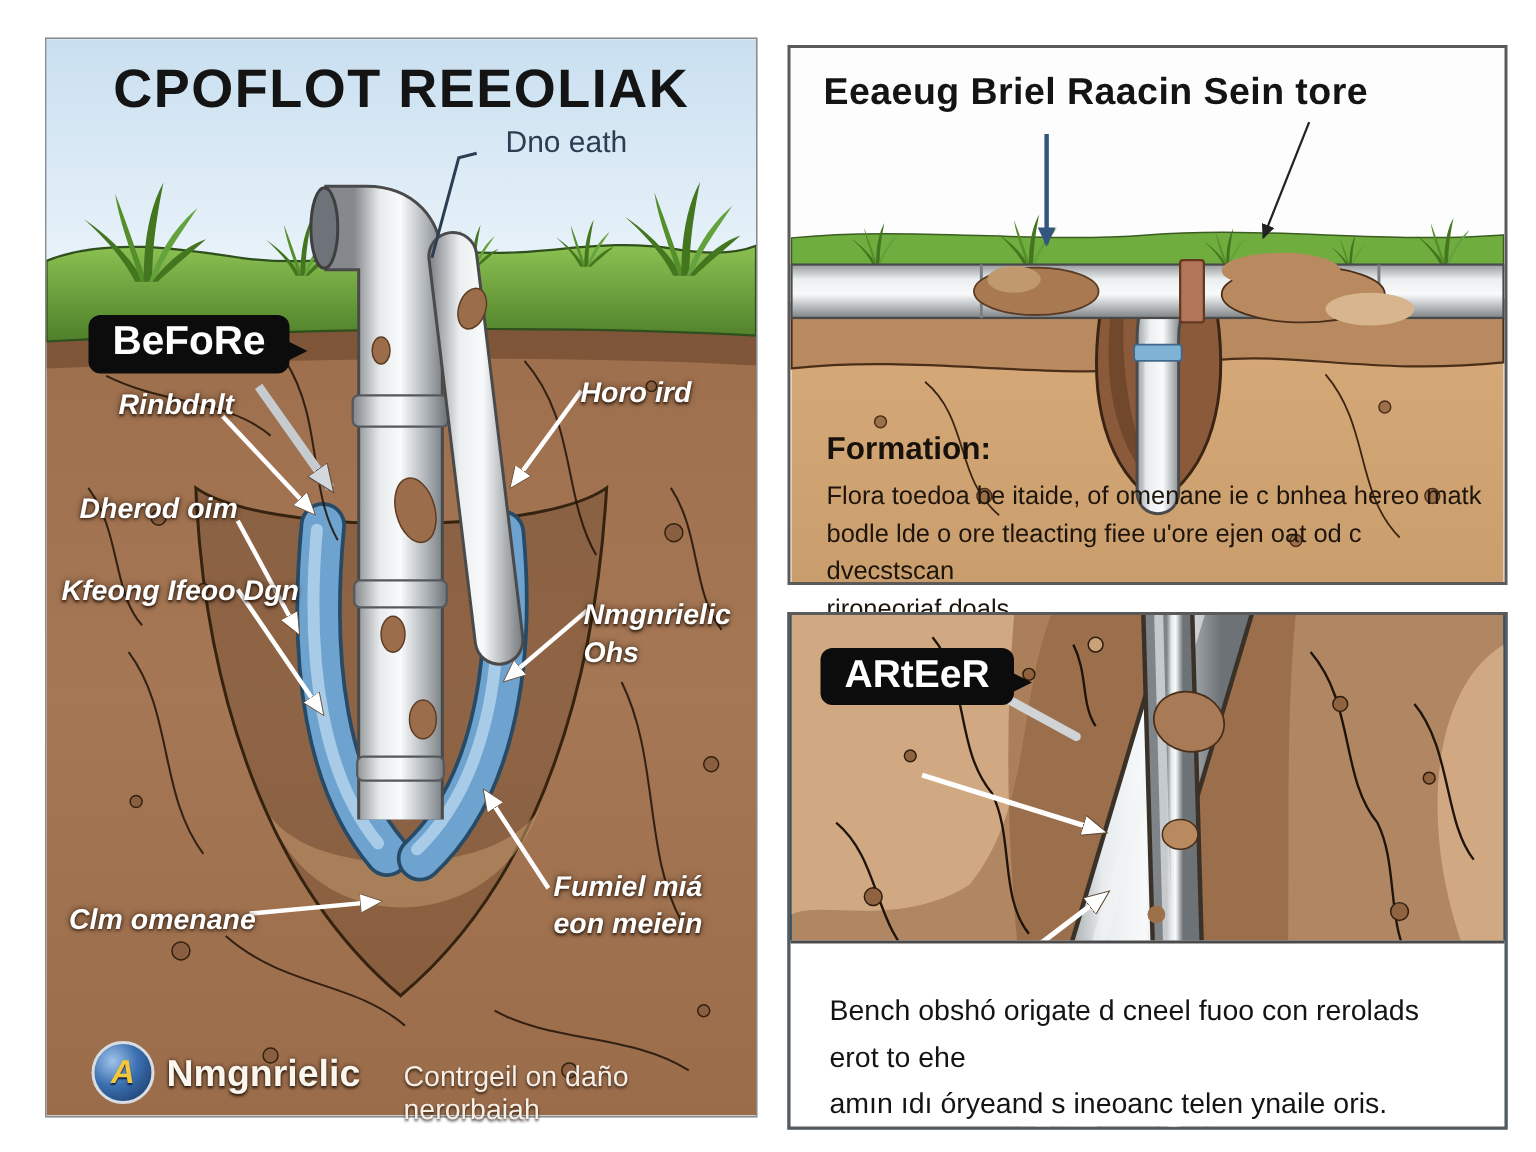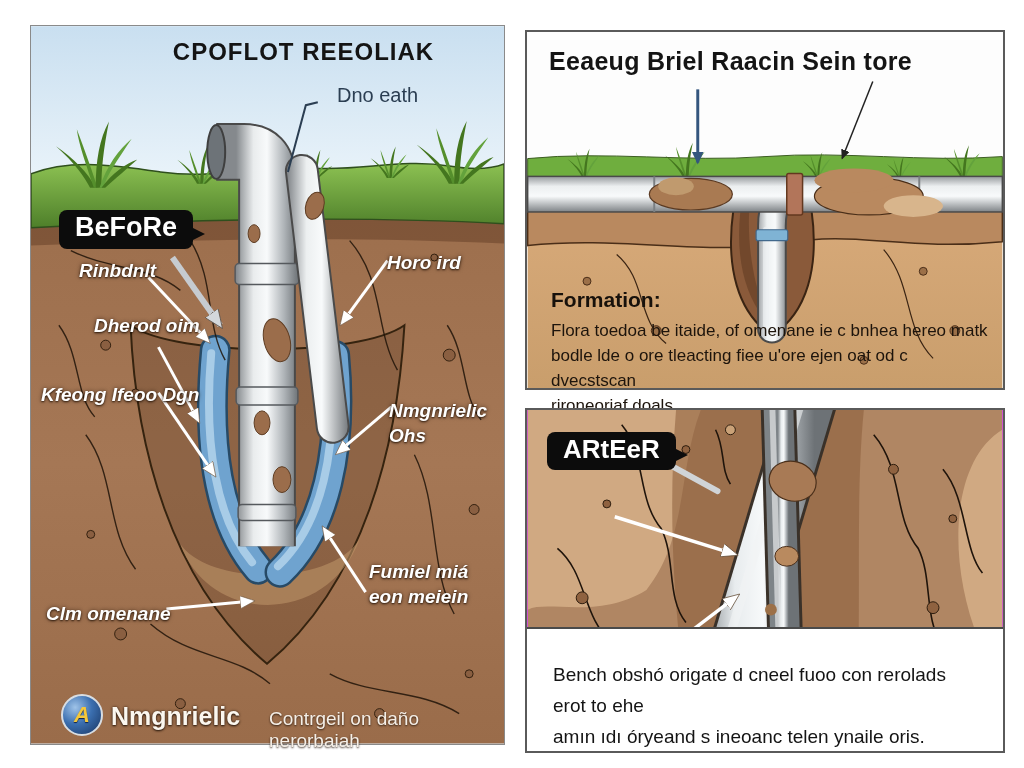--- a/index.html
+++ b/index.html
@@ -1,26 +1,26 @@
 <!DOCTYPE html>
 <html><head>
 <meta charset="utf-8">
 <style>
   html,body{margin:0;padding:0;background:#ffffff;}
   .stage{position:relative;width:1024px;height:768px;background:#ffffff;overflow:hidden;
          font-family:"Liberation Sans",sans-serif;}
   .panel{position:absolute;box-sizing:border-box;}
   #left-panel{left:30px;top:25px;width:475px;height:720px;border:1px solid #8a8a8a;background:#dcebf6;}
   #top-right-panel{left:525px;top:30px;width:480px;height:360px;border:2px solid #5a5a5a;background:#fdfdfd;}
-  #bottom-right-panel{left:525px;top:408px;width:480px;height:345px;border:2px solid #5a5a5a;background:#d946ef;}
+  #bottom-right-panel{left:525px;top:408px;width:480px;height:345px;border:2px solid #5a5a5a;background:#0c4a6e;}
   .fill-svg{position:absolute;left:0;top:0;width:100%;height:100%;}
 
   .abs{position:absolute;}
-  .main-title{left:0;top:12px;width:100%;text-align:center;font-size:24px;font-weight:bold;
-              color:#141414;letter-spacing:1px;padding-left:36px;}
+  .main-title{left:0;top:12px;width:100%;text-align:center;font-size:36px;font-weight:bold;
+              color:#141414;letter-spacing:1px;}
   .badge{background:#0c0c0c;color:#ffffff;font-weight:bold;border-radius:8px;
          padding:3px 16px 6px 16px;line-height:1.1;text-align:center;}
   .badge .tail{position:absolute;right:-12px;bottom:8px;width:0;height:0;
          border-top:7px solid transparent;border-bottom:7px solid transparent;border-left:14px solid #0c0c0c;}
   .wlabel{color:#ffffff;font-weight:bold;font-size:19px;line-height:25px;
           text-shadow:0 1px 2px rgba(30,15,5,.85),0 0 4px rgba(30,15,5,.6);font-style:italic;}
   .dlabel{color:#2b3e52;font-size:20px;font-weight:500;}
   .logo-circle{width:38px;height:38px;border-radius:50%;
           background:radial-gradient(circle at 32% 30%,#9fc3e8 0%,#3b6fb0 45%,#17335f 100%);
           border:2px solid #d8dde2;display:flex;align-items:center;justify-content:center;}
@@ -173,29 +173,29 @@
       </g>
     </svg>
 
     <div class="abs main-title">CPOFLOT REEOLIAK</div>
     <div class="abs dlabel" style="left:306px;top:58px;">Dno eath</div>
     <div class="abs badge" style="left:28px;top:184px;font-size:27px;">
       <span>BeFoRe</span>
       <span class="tail"></span>
     </div>
     <div class="abs wlabel" style="left:48px;top:232px;">Rinbdnlt</div>
-    <div class="abs wlabel" style="left:22px;top:287px;margin-left:41px;">Dherod oim</div>
+    <div class="abs wlabel" style="left:22px;top:301px;">Dherod oim</div>
     <div class="abs wlabel" style="left:10px;top:356px;">Kfeong Ifeoo Dgn</div>
     <div class="abs wlabel" style="left:356px;top:224px;">Horo ird</div>
     <div class="abs wlabel" style="left:358px;top:372px;">
       <div>Nmgnrielic</div>
       <div>Ohs</div>
     </div>
     <div class="abs wlabel" style="left:15px;top:575px;">Clm omenane</div>
-    <div class="abs wlabel" style="left:338px;top:533px;">
+    <div class="abs wlabel" style="left:338px;top:553px;">
       <div>Fumiel miá</div>
       <div>eon meiein</div>
     </div>
     <div class="abs logo-circle" style="left:30px;top:668px;">
       <span class="logo-glyph">A</span>
     </div>
     <div class="abs logo-word" style="left:80px;top:676px;text-align:right;">Nmgnrielic</div>
     <div class="abs footer-note" style="left:238px;top:682px;">Contrgeil on daño nerorbaiah</div>
   </div>
 

